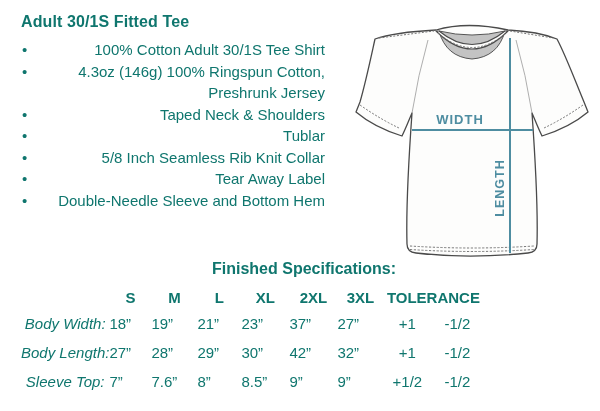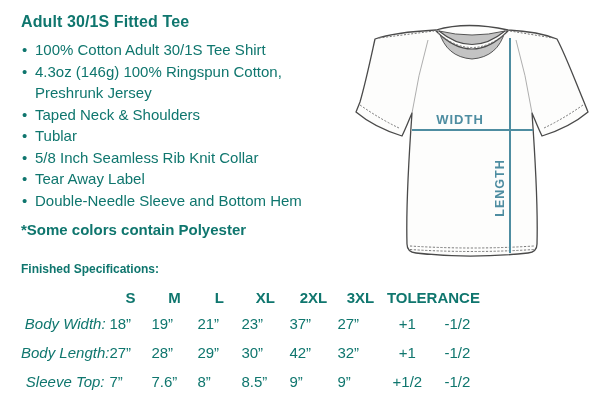--- a/index.html
+++ b/index.html
@@ -9,28 +9,28 @@
     height: 411px;
     background: #ffffff;
     font-family: "Liberation Sans", sans-serif;
     color: #0f766e;
     overflow: hidden;
   }
 
   
   .left-col { position: absolute; left: 21px; top: 13px; width: 304px; }
   .title { font-size: 16px; font-weight: bold; margin: 0 0 8px 0; letter-spacing: 0.1px; }
-  ul.features { list-style: none; margin: 0; padding: 0; font-size: 15px; }
+  ul.features { list-style: none; margin: 0; padding: 0; font-size: 15px; text-align: right; }
   ul.features li { position: relative; padding-left: 14px; line-height: 21.5px; }
   ul.features li::before { content: "\2022"; position: absolute; left: 1px; }
   .note { font-weight: bold; font-size: 15px; margin-top: 10px; }
 
   
   .specs { position: absolute; left: 21px; top: 260px; width: 566px; }
-  .specs-heading { font-size: 12px; font-weight: bold; line-height: 18px; }
+  .specs-heading { font-size: 16px; font-weight: bold; line-height: 18px; text-align: center; }
   table.size-table {
     border-collapse: collapse;
     table-layout: fixed;
     margin-top: 7px;
     font-size: 15px;
   }
   .size-table th {
     font-weight: bold; text-align: center; padding: 0;
     height: 24px; vertical-align: middle; white-space: nowrap;
   }
@@ -58,21 +58,20 @@
     <h1 class="title">Adult 30/1S Fitted Tee</h1>
     <ul class="features">
       <li>100% Cotton Adult 30/1S Tee Shirt</li>
       <li>4.3oz (146g) 100% Ringspun Cotton, Preshrunk Jersey</li>
       <li>Taped Neck &amp; Shoulders</li>
       <li>Tublar</li>
       <li>5/8 Inch Seamless Rib Knit Collar</li>
       <li>Tear Away Label</li>
       <li>Double-Needle Sleeve and Bottom Hem</li>
     </ul>
-    <div class="note">*Some colors contain Polyester</div>
   </div>
 
   <div class="diagram">
     <svg width="268" height="280" viewBox="0 0 268 280">
 
       <path d="M45,39
            C62,33 88,31 106,30
            Q137,21 178,30
            C196,31 212,33 227,39
            C236,56 246,83 254,102

